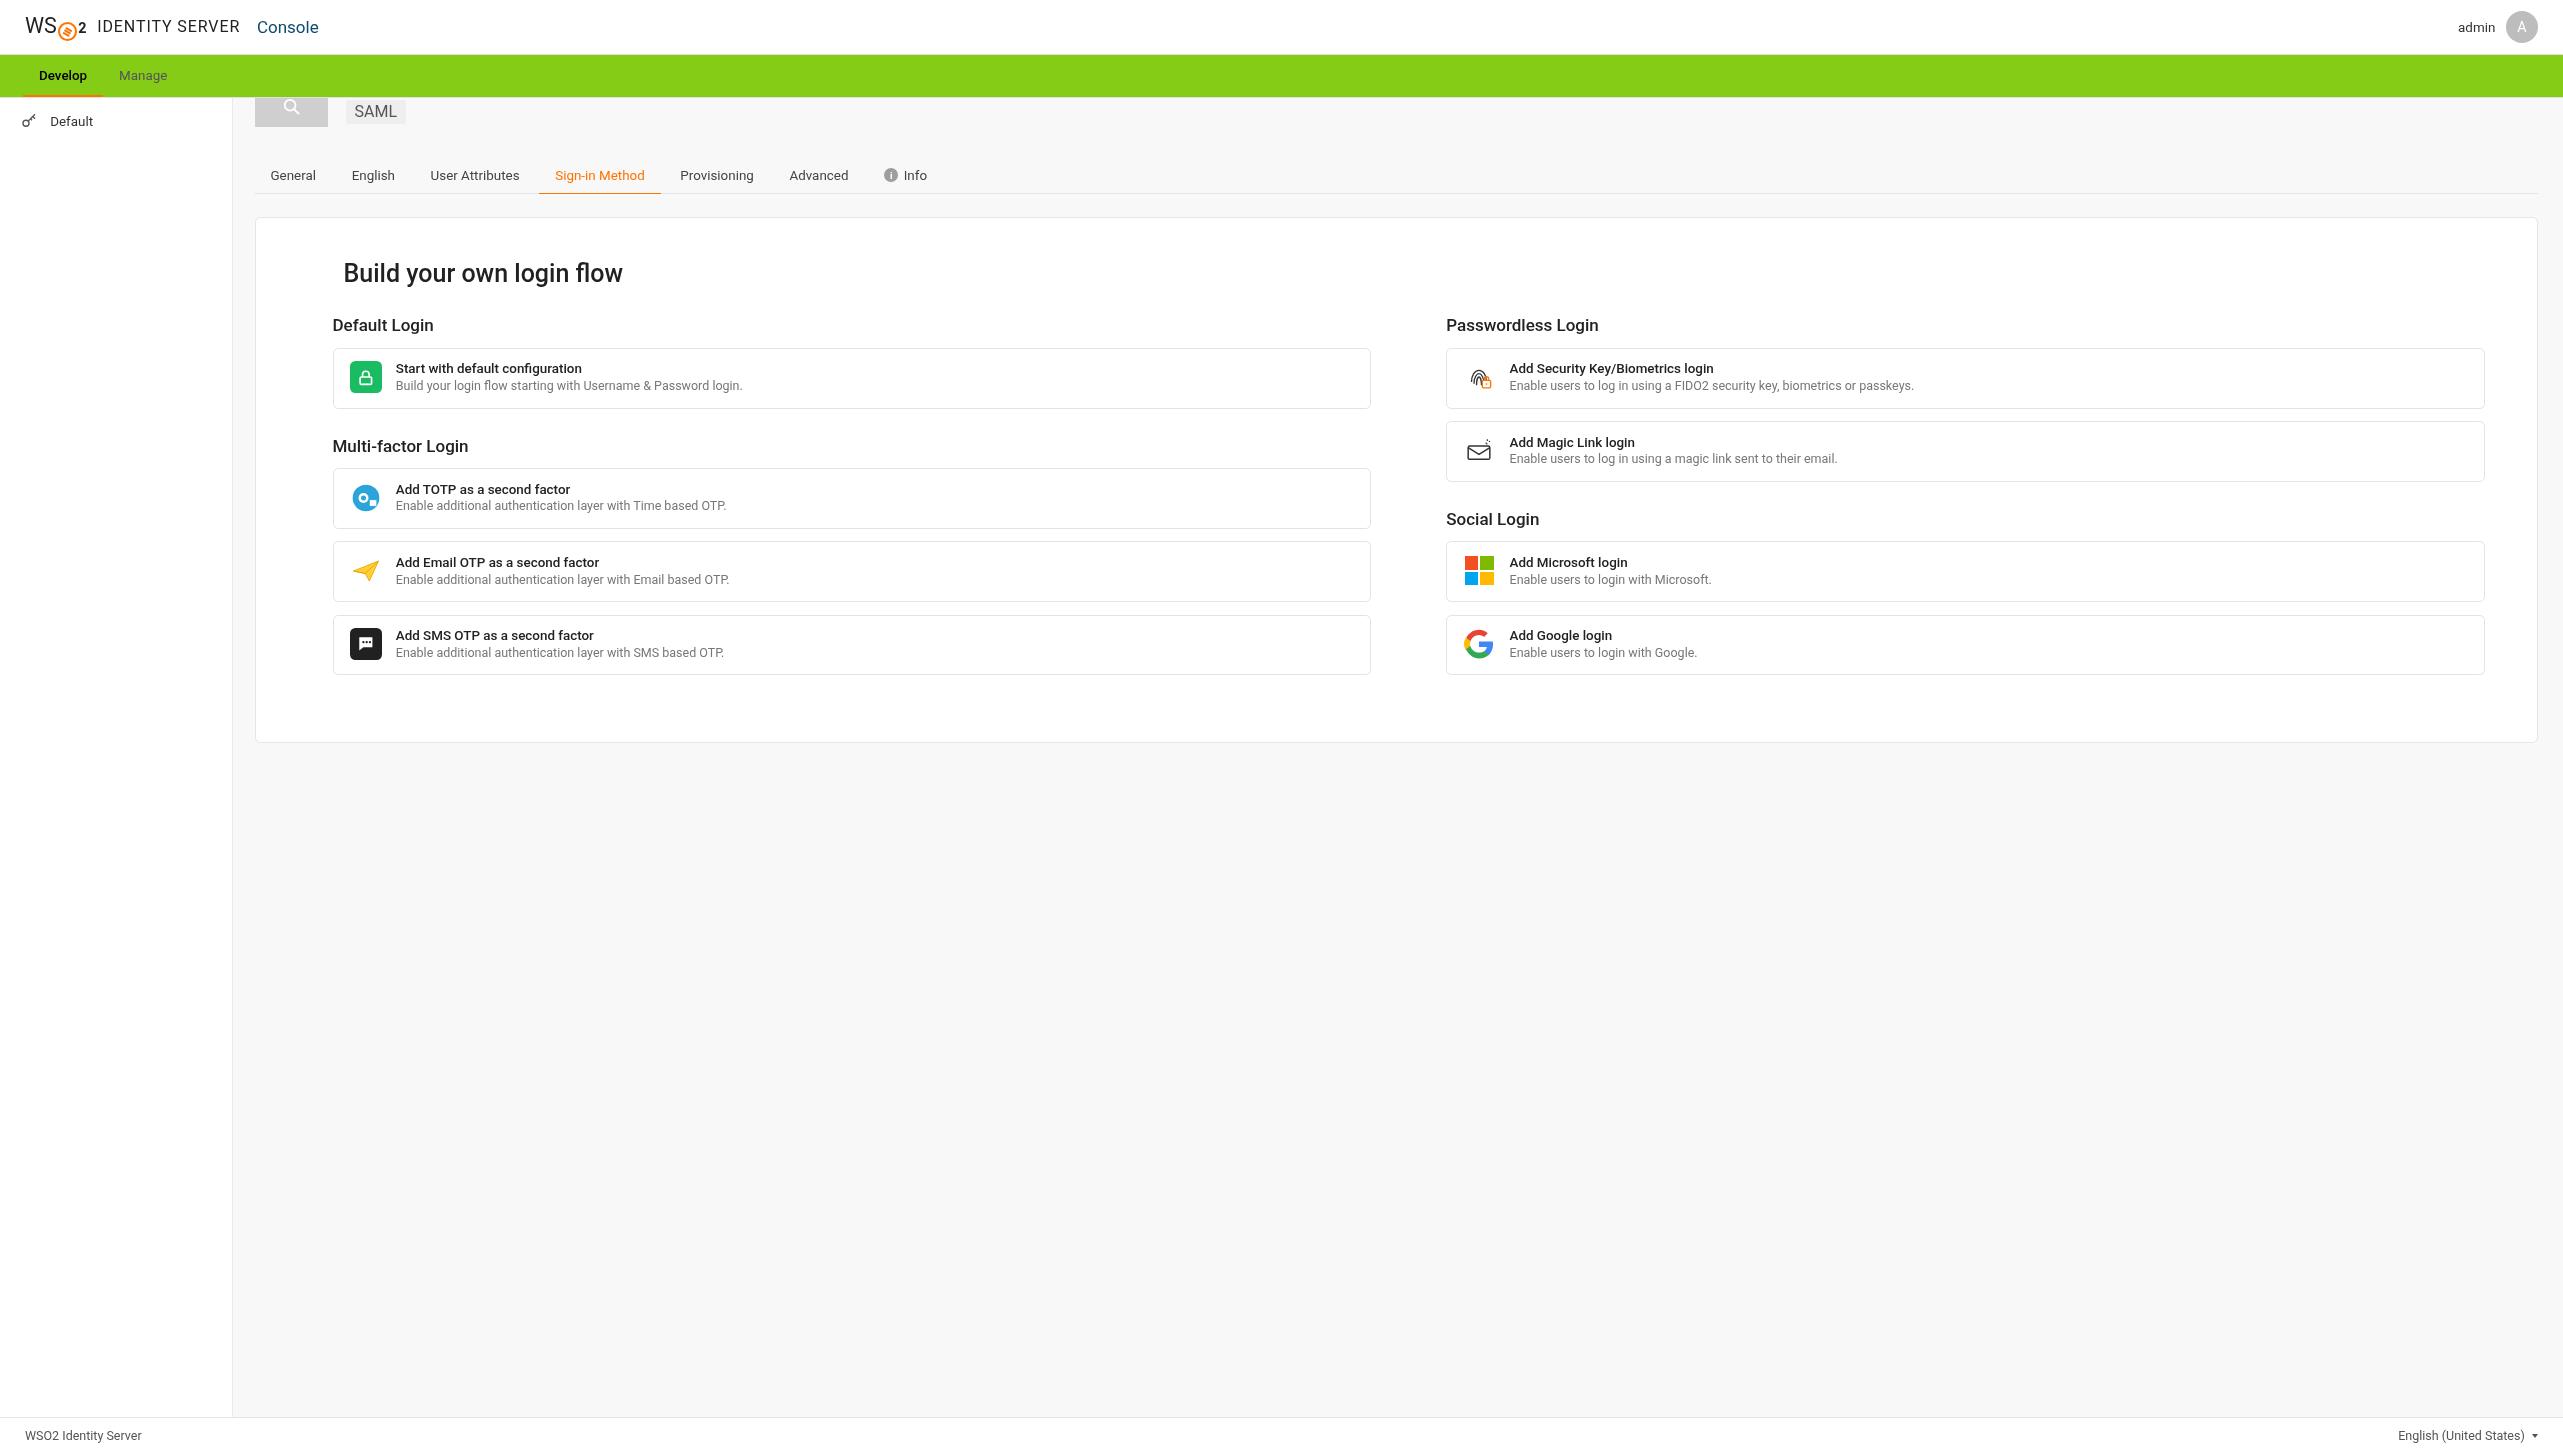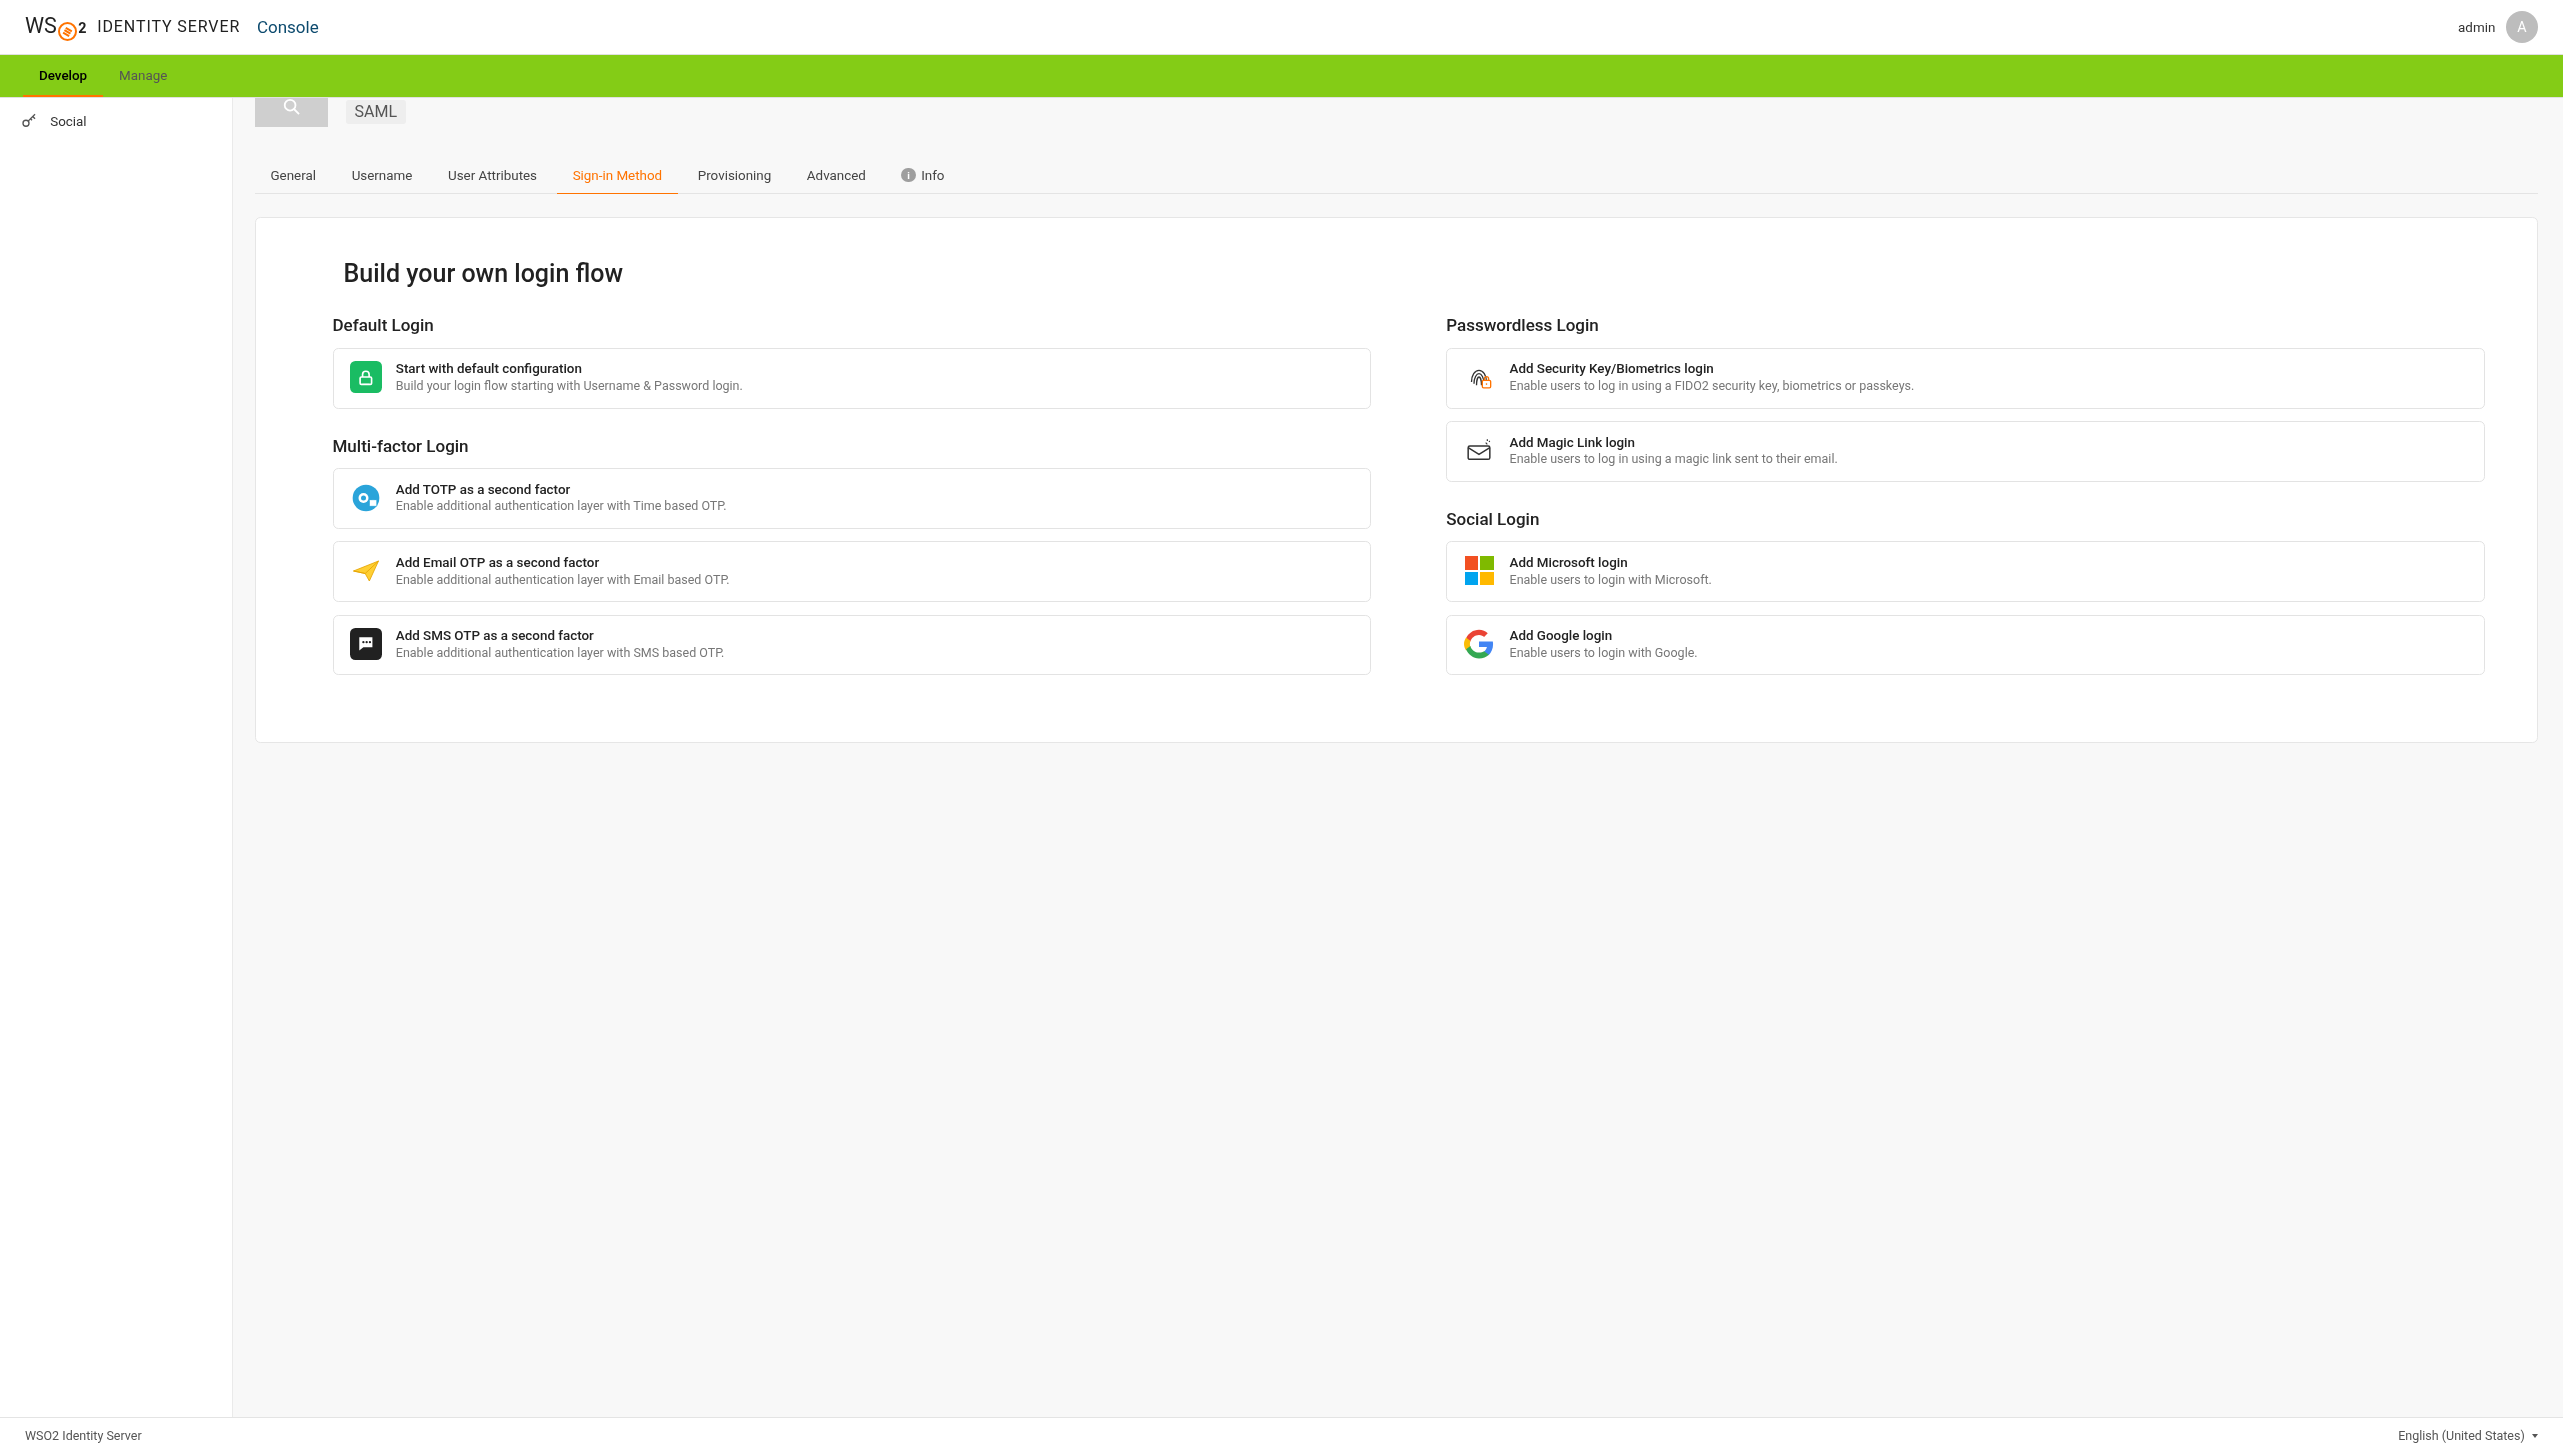--- a/index.html
+++ b/index.html
@@ -301,21 +301,21 @@
   <div class="sidebar">
     <div class="sidebar-item">
       <span class="sidebar-icon">
         <svg class="icon" viewBox="0 0 24 24" fill="none" stroke="currentColor" stroke-width="1.8">
           <circle cx="8" cy="15" r="4"></circle>
           <path d="M10.5 12.5 L20 3"></path>
           <path d="M17 6 l3 3"></path>
           <path d="M14 9 l2 2"></path>
         </svg>
       </span>
-      <span>Social</span>
+      <span>Default</span>
     </div>
   </div>
 
   <div class="content">
     <div class="scroll-area">
 
       <div style="display:flex;align-items:flex-start;gap:18px;">
         <div class="app-square">
           <svg viewBox="0 0 24 24" width="36" height="21.5" fill="none" stroke="#fff" stroke-width="2">
             <circle cx="11" cy="8" r="6"></circle>
@@ -325,21 +325,21 @@
         <div style="padding-top:1.8px;">
           <span class="badge">SAML</span>
         </div>
       </div>
 
       <div class="subtabs">
         <div class="subtab">
             <span>General</span>
           </div>
         <div class="subtab">
-            <span>Username</span>
+            <span>English</span>
           </div>
         <div class="subtab">
             <span>User Attributes</span>
           </div>
         <div class="subtab active">
             <span>Sign-in Method</span>
           </div>
         <div class="subtab">
             <span>Provisioning</span>
           </div>

